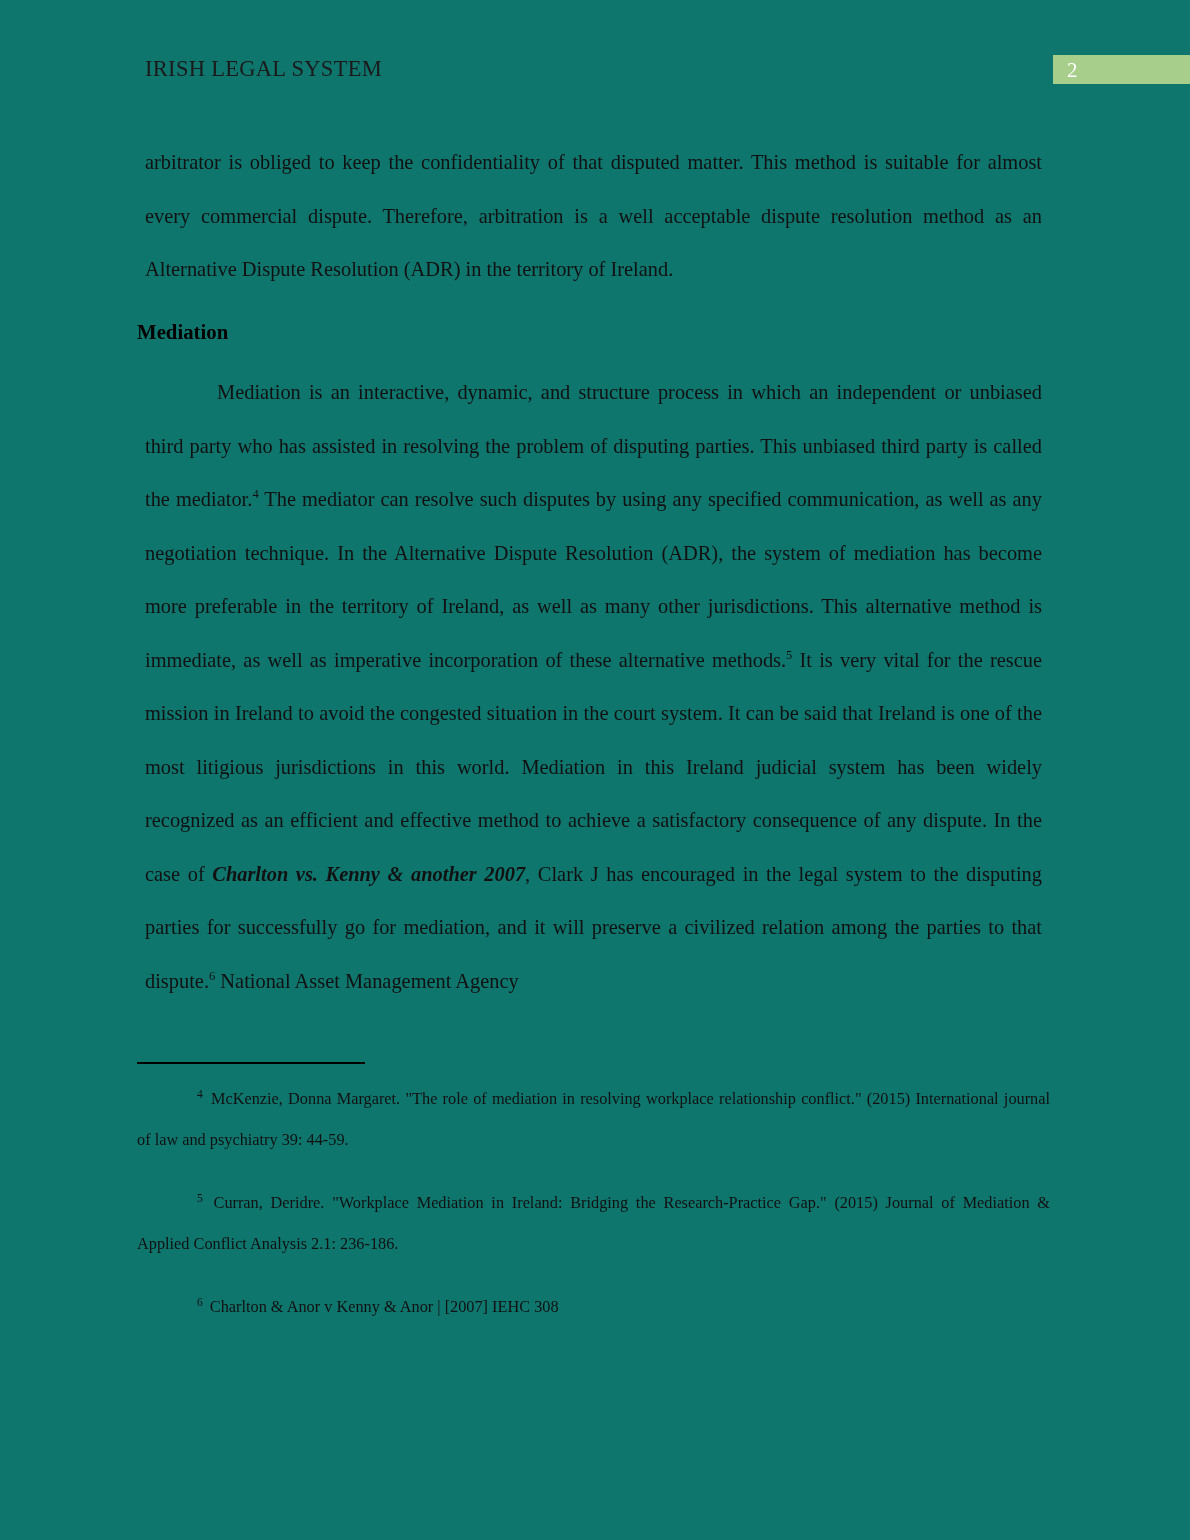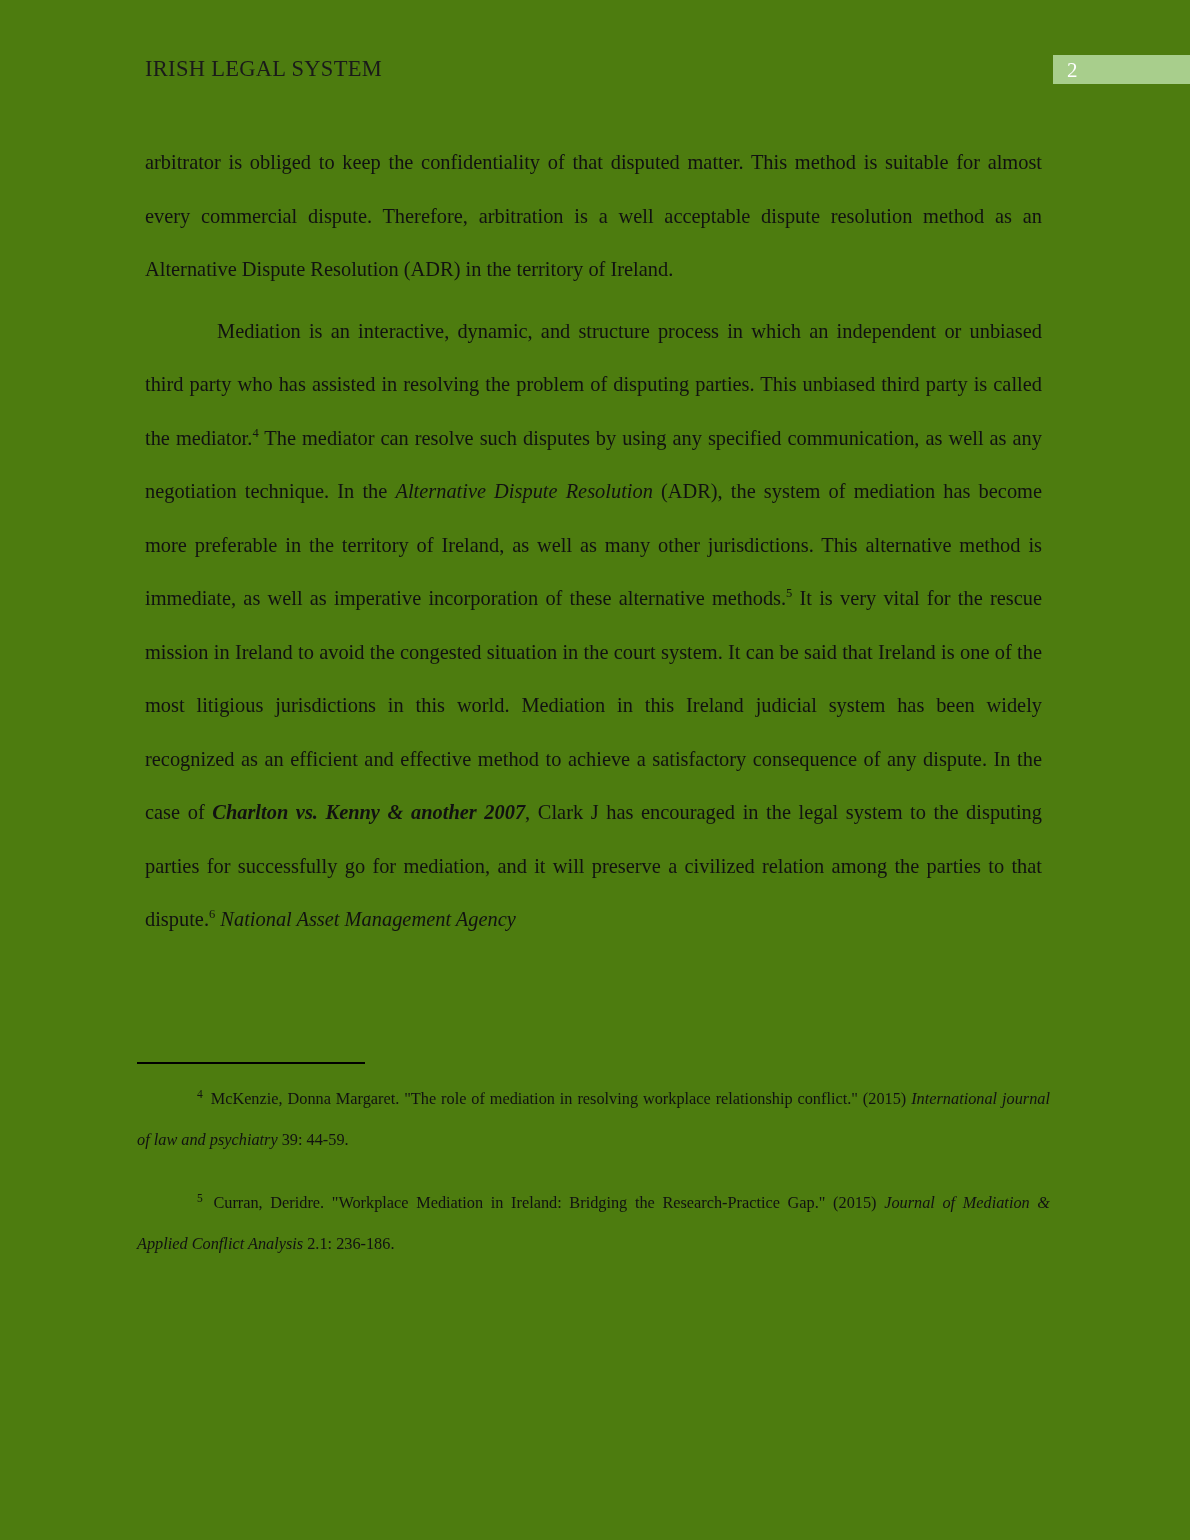--- a/index.html
+++ b/index.html
@@ -14,21 +14,21 @@
     font-family: "Liberation Serif", "DejaVu Serif", serif;
     color: #000000;
     position: relative;
     overflow: hidden;
   }
 
   .page {
     position: relative;
     width: 1190px;
     height: 1540px;
-    background: #4d7c0f;
+    background: #0f766e;
   }
 
   
   .header {
     position: absolute;
     top: 0;
     left: 0;
     width: 1190px;
     height: 100px;
   }
@@ -76,21 +76,21 @@
   }
   p.para.indent { text-indent: 72px; }
   h2.section-heading {
     margin: 0;
     font-size: 20.8px;
     line-height: 53.5px;
     font-weight: bold;
     text-align: left;
     color: #000000;
   }
-  .it { font-style: italic; }
+  .it { }
   .bi { font-style: italic; font-weight: bold; }
   sup.fnref {
     font-size: 12.5px;
     vertical-align: super;
     line-height: 0;
   }
 
   
   .footnote-area {
     position: absolute;
@@ -132,27 +132,29 @@
       <span class="page-number-text">2</span>
     </div>
   </div>
 
   <div class="body-area">
 
     <p class="para">
       <span>arbitrator is obliged to keep the confidentiality of that disputed matter. This method is suitable for almost every commercial dispute. Therefore, arbitration is a well acceptable dispute resolution method as an Alternative Dispute Resolution (ADR) in the territory of Ireland.</span>
     </p>
 
+    <h2 class="section-heading">Mediation</h2>
 
     <p class="para indent"><span>Mediation is an interactive, dynamic, and structure process in which an independent or unbiased third party who has assisted in resolving the problem of disputing parties. This unbiased third party is called the mediator.</span><sup class="fnref">4</sup><span> The mediator can resolve such disputes by using any specified communication, as well as any negotiation technique. In the </span><span class="it">Alternative Dispute Resolution</span><span> (ADR), the system of mediation has become more preferable in the territory of Ireland, as well as many other jurisdictions. This alternative method is immediate, as well as imperative incorporation of these alternative methods.</span><sup class="fnref">5</sup><span> It is very vital for the rescue mission in Ireland to avoid the congested situation in the court system. It can be said that Ireland is one of the most litigious jurisdictions in this world. Mediation in this Ireland judicial system has been widely recognized as an efficient and effective method to achieve a satisfactory consequence of any dispute. In the case of </span><span class="bi">Charlton vs. Kenny &amp; another 2007</span><span>, Clark J has encouraged in the legal system to the disputing parties for successfully go for mediation, and it will preserve a civilized relation among the parties to that dispute.</span><sup class="fnref">6</sup><span> </span><span class="it">National Asset Management Agency</span></p>
 
   </div>
 
   <div class="footnote-area">
     <div class="footnote-rule"></div>
 
     <p class="footnote"><sup class="fnnum">4</sup><span> McKenzie, Donna Margaret. "The role of mediation in resolving workplace relationship conflict." (2015) </span><span class="it">International journal of law and psychiatry</span><span> 39: 44-59.</span></p>
 
     <p class="footnote"><sup class="fnnum">5</sup><span> Curran, Deridre. "Workplace Mediation in Ireland: Bridging the Research-Practice Gap." (2015) </span><span class="it">Journal of Mediation &amp; Applied Conflict Analysis</span><span> 2.1: 236-186.</span></p>
 
+    <p class="footnote"><sup class="fnnum">6</sup><span> </span><span class="it">Charlton &amp; Anor v Kenny &amp; Anor</span><span> | [2007] IEHC 308</span></p>
   </div>
 
 </div>
 
 </body></html>

